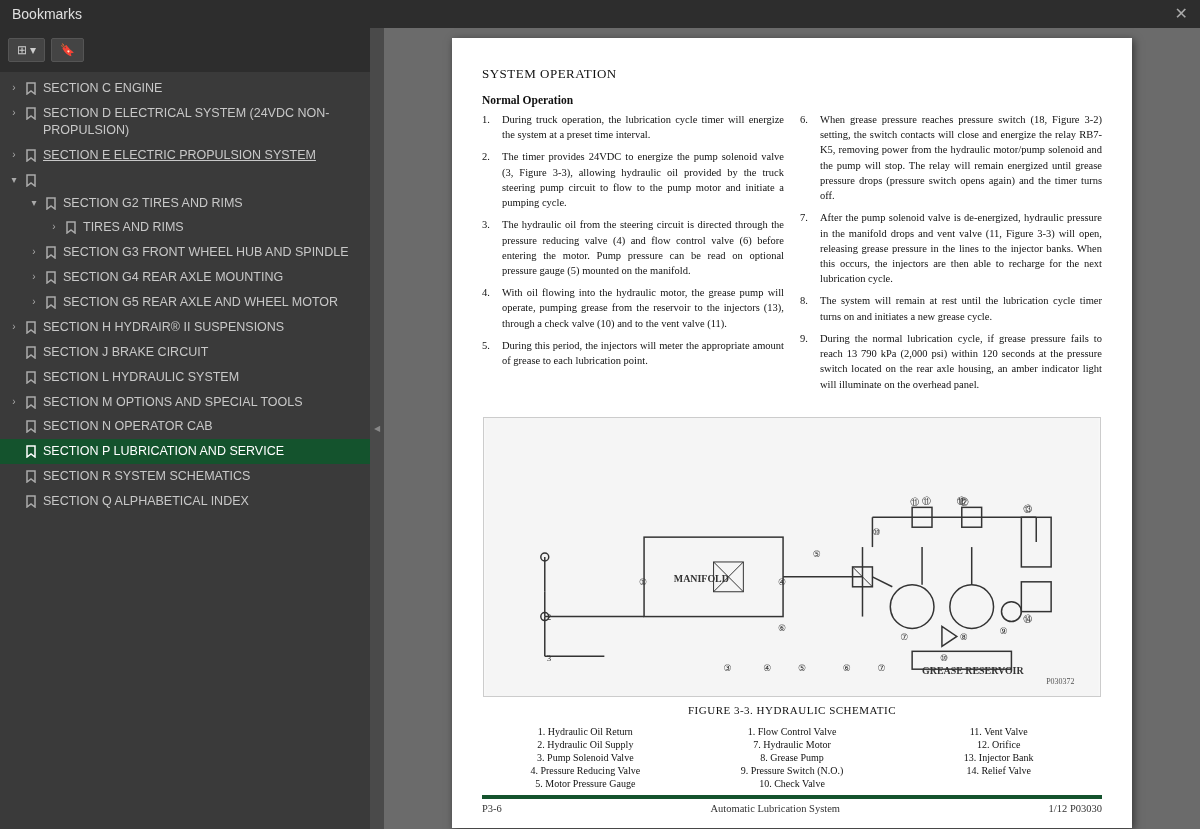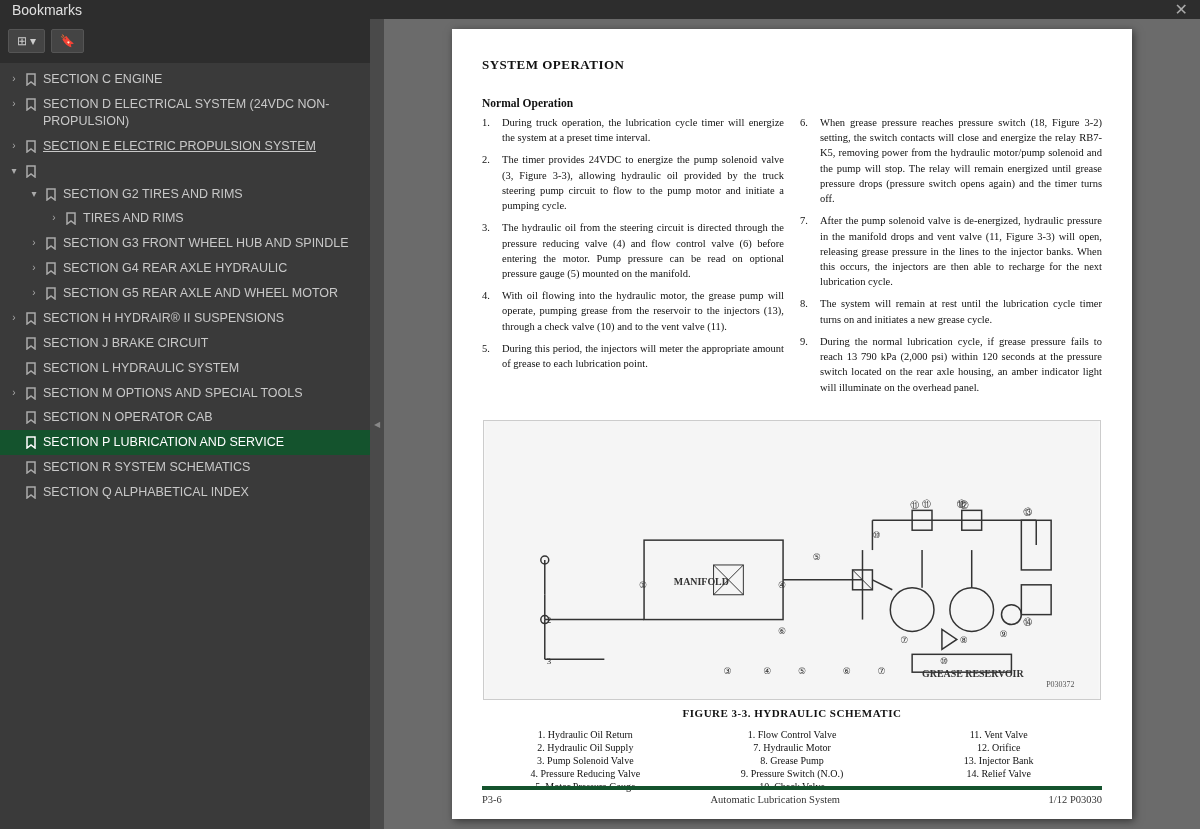--- a/index.html
+++ b/index.html
@@ -1,21 +1,21 @@
 <!DOCTYPE html>
 <html><head>
   <meta charset="utf-8">
   <style>
     * { margin: 0; padding: 0; box-sizing: border-box; }
     body { width: 1200px; height: 829px; display: flex; flex-direction: column; font-family: Arial, sans-serif; background: #3c3c3c; overflow: hidden; }
 
     
     .top-bar {
       background: #2d2d2d;
-      height: 19px;
+      height: 28px;
       display: flex;
       align-items: center;
       padding: 0 12px;
       justify-content: space-between;
       flex-shrink: 0;
     }
     .top-bar-title {
       color: #e0e0e0;
       font-size: 14px;
       font-weight: normal;
@@ -190,22 +190,22 @@
       padding: 28px 30px 20px 30px;
       position: relative;
       font-family: Times New Roman, serif;
       font-size: 11px;
       color: #111;
       box-shadow: 2px 2px 8px rgba(0,0,0,0.5);
     }
 
     .section-title {
       font-size: 13px;
-      font-weight: bold;
-      margin-bottom: 24px;
+      font-weight: normal;
+      margin-bottom: 12px;
       letter-spacing: 0.5px;
     }
 
     .sub-title {
       font-size: 11.5px;
       font-weight: bold;
       margin-bottom: 6px;
     }
 
     .two-column {
@@ -247,21 +247,21 @@
       position: relative;
       width: 618px;
       height: 280px;
       border: 1px solid #ccc;
       background: #f8f8f8;
     }
 
     .figure-caption {
       text-align: center;
       font-size: 11px;
-      font-weight: bold;
+      font-weight: normal;
       margin-top: 6px;
       letter-spacing: 0.5px;
     }
 
     .legend-area {
       display: flex;
       margin-top: 10px;
       font-size: 10px;
     }
 
@@ -376,21 +376,21 @@
           </span>
           <span class="item-label">SECTION G3 FRONT WHEEL HUB AND SPINDLE</span>
         </div>
         <div class="tree-item indent-1">
           <span class="expand-btn">›</span>
           <span class="bookmark-icon">
             <svg viewBox="0 0 10 13" fill="none" stroke="#aaa" stroke-width="1.5">
     <path d="M1 1h8v11l-4-3-4 3V1z"></path>
   </svg>
           </span>
-          <span class="item-label">SECTION G4 REAR AXLE HYDRAULIC</span>
+          <span class="item-label">SECTION G4 REAR AXLE MOUNTING</span>
         </div>
         <div class="tree-item indent-1">
           <span class="expand-btn">›</span>
           <span class="bookmark-icon">
             <svg viewBox="0 0 10 13" fill="none" stroke="#aaa" stroke-width="1.5">
     <path d="M1 1h8v11l-4-3-4 3V1z"></path>
   </svg>
           </span>
           <span class="item-label">SECTION G5 REAR AXLE AND WHEEL MOTOR</span>
         </div>

